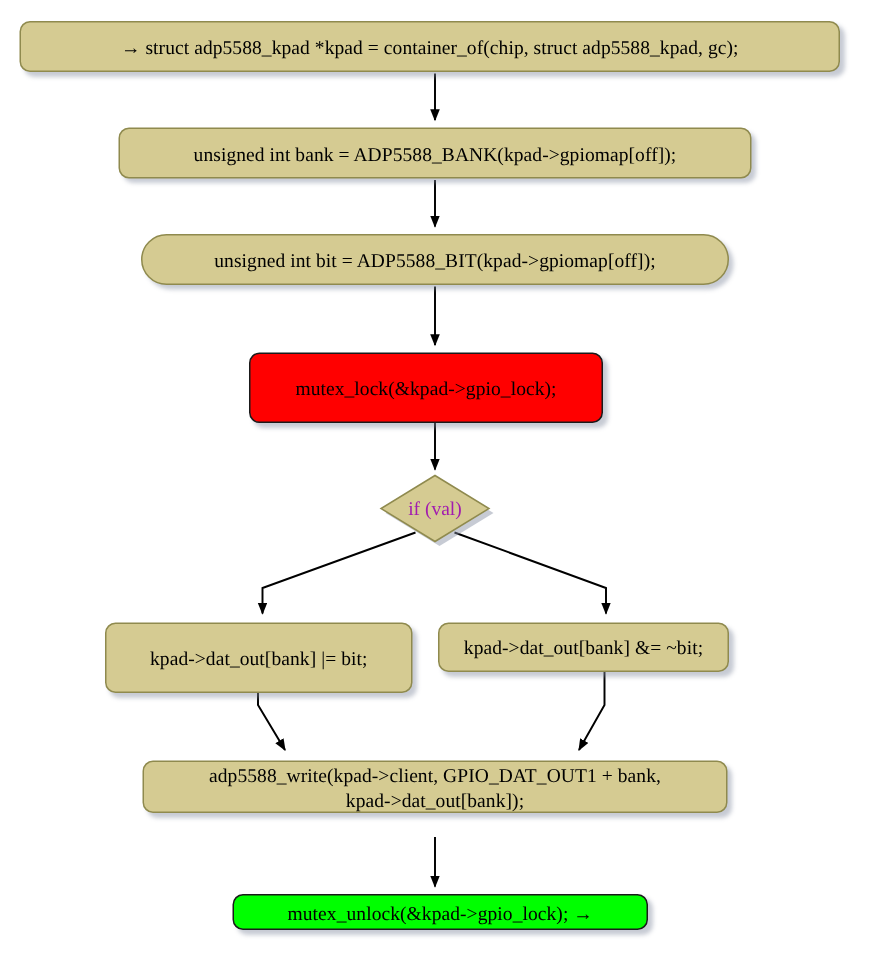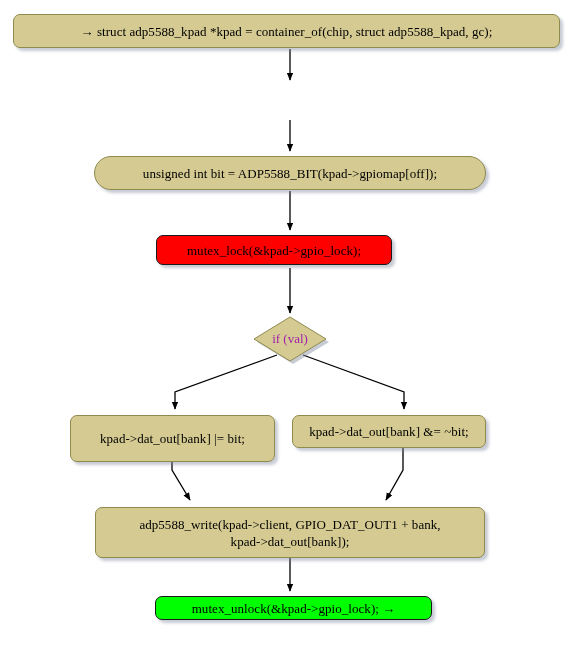--- a/index.html
+++ b/index.html
@@ -101,35 +101,36 @@
 
     <path d="M 172 448 L 172 470 L 190 500" fill="none" stroke="#000000" stroke-width="1.3" marker-end="url(#arrowhead)"></path>
 
     <path d="M 403 448 L 403 470 L 386 500" fill="none" stroke="#000000" stroke-width="1.3" marker-end="url(#arrowhead)"></path>
 
     <line x1="290" y1="558" x2="290" y2="591" stroke="#000000" stroke-width="1.3" marker-end="url(#arrowhead)"></line>
   </svg>
 
   <div class="node" style="left:13px; top:14px; width:547px; height:34px;">→ struct adp5588_kpad *kpad = container_of(chip, struct adp5588_kpad, gc);</div>
 
+  <div class="node" style="left:79px; top:85px; width:422px; height:34px;">unsigned int bank = ADP5588_BANK(kpad-&gt;gpiomap[off]);</div>
 
   <div class="node" style="left:94px; top:156px; width:392px; height:34px;border-radius:17px;">unsigned int bit = ADP5588_BIT(kpad-&gt;gpiomap[off]);</div>
 
-  <div class="node red" style="left:156px; top:235px; width:236px; height:30px;">mutex_lock(&amp;kpad-&gt;gpio_lock);</div>
+  <div class="node red" style="left:166px; top:235px; width:236px; height:47px;">mutex_lock(&amp;kpad-&gt;gpio_lock);</div>
 
   <div class="diamond-wrap" style="left:254px; top:317px; width:72px; height:44px;">
     <svg width="72" height="44" viewBox="0 0 72 44" xmlns="http://www.w3.org/2000/svg">
       <polygon points="39,3 75,25 39,47 3,25" fill="rgba(130,140,160,0.45)"></polygon>
       <polygon points="36,0 72,22 36,44 0,22" fill="#d5cb92" stroke="#8f8a4e" stroke-width="1"></polygon>
     </svg>
     <div class="diamond-label">if (val)</div>
   </div>
 
   <div class="node" style="left:70px; top:415px; width:205px; height:47px;">kpad-&gt;dat_out[bank] |= bit;</div>
 
   <div class="node" style="left:292px; top:415px; width:194px; height:33px;">kpad-&gt;dat_out[bank] &amp;= ~bit;</div>
 
-  <div class="node" style="left:95px; top:507px; width:390px; height:51px;">adp5588_write(kpad-&gt;client, GPIO_DAT_OUT1 + bank,
+  <div class="node" style="left:95px; top:507px; width:390px; height:35px;">adp5588_write(kpad-&gt;client, GPIO_DAT_OUT1 + bank,
 kpad-&gt;dat_out[bank]);</div>
 
   <div class="node green" style="left:155px; top:596px; width:277px; height:24px;">mutex_unlock(&amp;kpad-&gt;gpio_lock); →</div>
 
 </div>
 
 </body></html>

